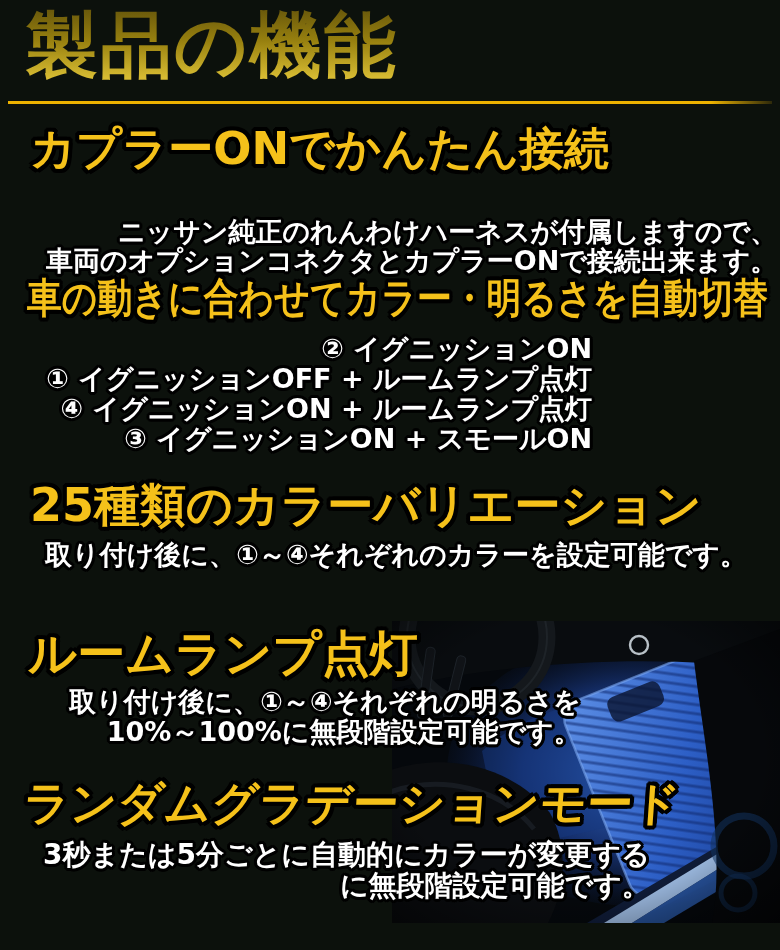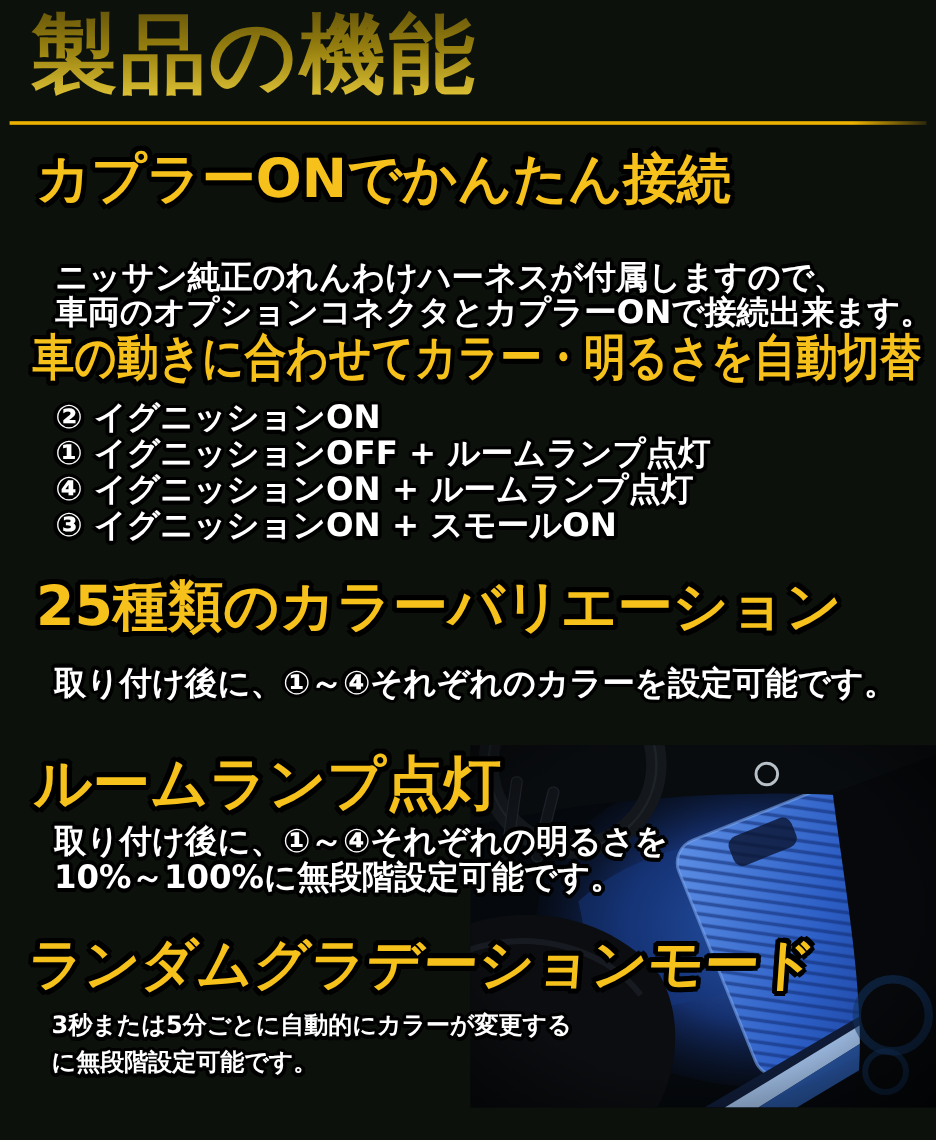--- a/index.html
+++ b/index.html
@@ -1,20 +1,21 @@
 <!DOCTYPE html>
 <html><head>
 <meta charset="utf-8">
 <style>
   html,body{margin:0;padding:0;background:#0c110c;}
   .page{
     position:relative;width:780px;height:950px;overflow:hidden;
     background:#0c110c;
     font-family:"DejaVu Sans","Liberation Sans",sans-serif;
     font-weight:bold;
+    text-align:right;
   }
   
   .title{
     position:absolute;left:26px;top:2px;margin:0;z-index:3;
     font-size:72px;line-height:86px;letter-spacing:2px;white-space:nowrap;
     background:linear-gradient(180deg,#5e4f0a 0%,#97800f 45%,#e9cc3c 100%);
     -webkit-background-clip:text;background-clip:text;color:transparent;
   }
   .rule{
     position:absolute;left:8px;top:101px;width:764px;height:3px;z-index:3;
@@ -40,23 +41,23 @@
   }
   .h{position:absolute;margin:0;z-index:3;white-space:nowrap;line-height:1.12;}
   .h1s{left:30px;top:124px;font-size:45px;}
   .h2s{left:27px;top:276px;font-size:41px;transform:scaleX(.85);transform-origin:left top;}
   .h3s{left:30px;top:480px;font-size:46px;}
   .h4s{left:28px;top:627px;font-size:48px;}
   .h5s{left:25px;top:778px;font-size:46px;transform:skewX(-4deg);transform-origin:left top;}
   .body-block{position:absolute;z-index:3;white-space:nowrap;}
   .body-block p{margin:0;font-size:27px;line-height:29px;}
   .bb1{left:46px;top:189px;margin-top:28px;}
-  .bb3{left:45px;top:540px;}  .bb3 p{line-height:30px;margin-top:15px;}
-  .bb4{left:45px;top:687px;}  .bb4 p{line-height:30px;}
-  .bb5{left:43px;top:839px;}  .bb5 p{font-size:20px;line-height:31px;}
+  .bb3{left:45px;top:540px;}  .bb3 p{line-height:30px;}
+  .bb4{left:45px;top:687px;}  .bb4 p{line-height:30px;margin-left:24px;}
+  .bb5{left:43px;top:839px;}  .bb5 p{font-size:28px;line-height:31px;}
   .mode-list{left:46px;top:334px;}
   .mode-list p{font-size:27px;line-height:30px;}
   
   .photo{position:absolute;left:392px;top:621px;width:388px;height:302px;z-index:1;}
 </style>
 </head>
 <body>
 
 <div class="page">
 

